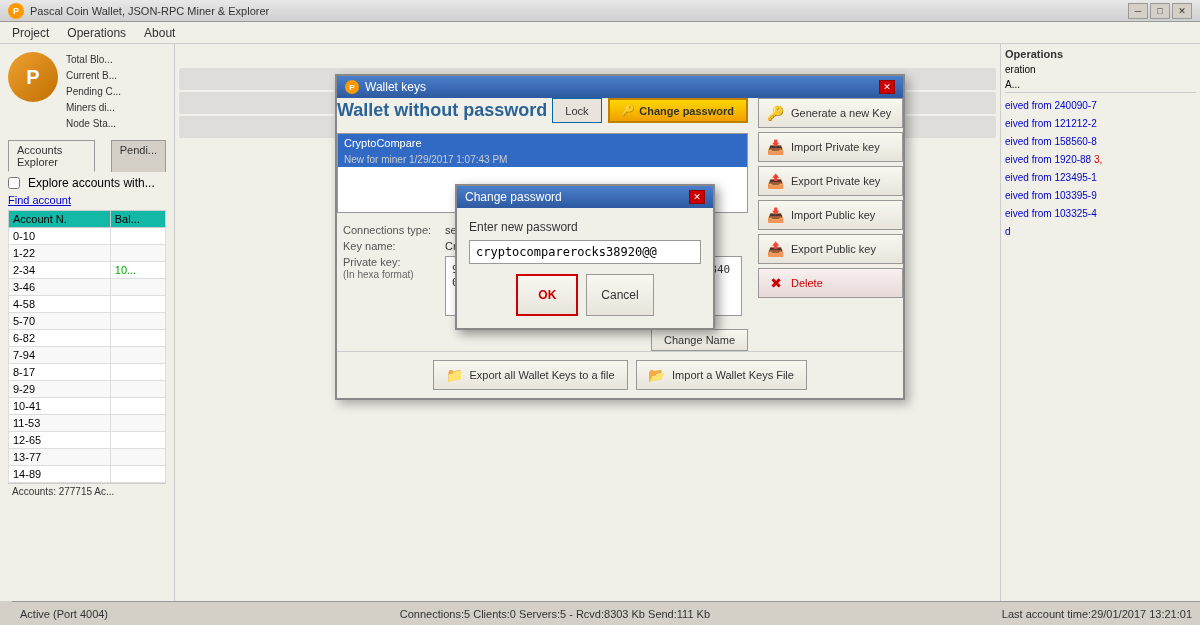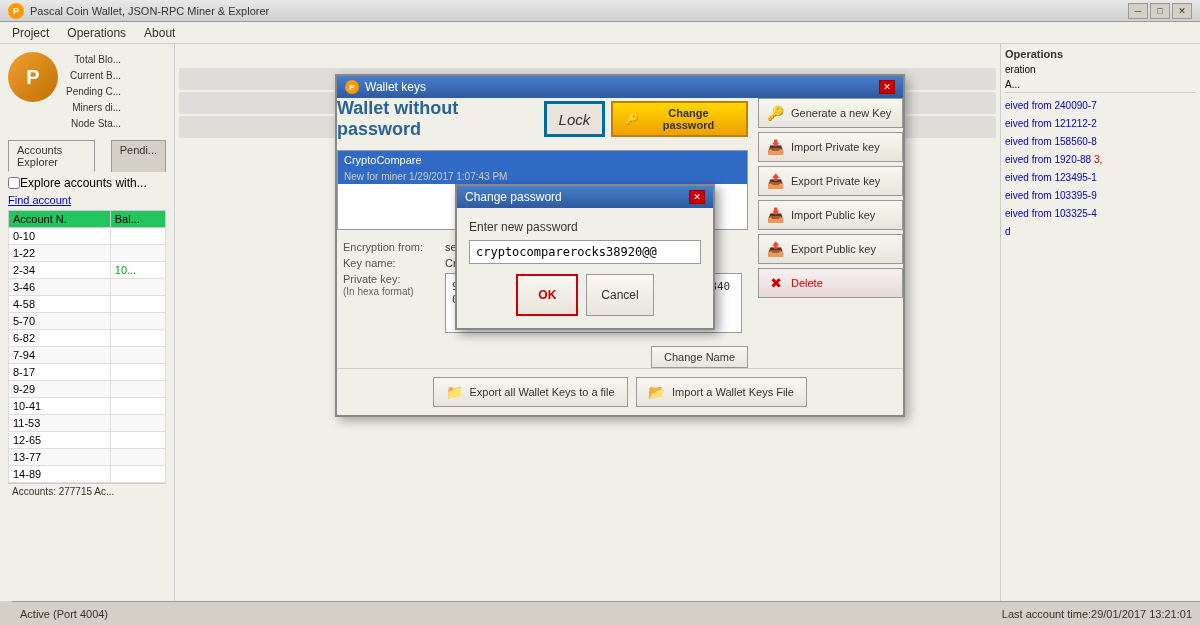--- a/index.html
+++ b/index.html
@@ -109,21 +109,20 @@
       justify-content: center;
       color: white;
       font-size: 20px;
       font-weight: bold;
       flex-shrink: 0;
     }
     .stats-text {
       font-size: 10px;
       color: #333;
       line-height: 1.6;
-      text-align: right;
     }
     .tab-bar {
       display: flex;
       gap: 16px;
       margin-bottom: 4px;
     }
     .tab {
       padding: 3px 8px;
       background: #d4d0c8;
       border: 1px solid #999;
@@ -133,21 +132,21 @@
       color: #333;
     }
     .tab.active {
       background: #f0efe8;
       border-bottom: 1px solid #f0efe8;
     }
 
     .explore-row {
       display: flex;
       align-items: center;
-      gap: 0;
+      gap: 8px;
       margin: 4px 0;
     }
     .checkbox-small {
       width: 12px;
       height: 12px;
     }
     .find-account-label {
       color: #0000cc;
       font-size: 11px;
       text-decoration: underline;
@@ -157,21 +156,21 @@
     }
 
     
     .accounts-table {
       width: 100%;
       border-collapse: collapse;
       font-size: 11px;
       margin-top: 4px;
     }
     .accounts-table th {
-      background: #22c55e;
+      background: #14b8a6;
       border: 1px solid #ccc;
       padding: 2px 4px;
       text-align: left;
       font-weight: normal;
     }
     .accounts-table td {
       border: 1px solid #ddd;
       padding: 2px 4px;
       background: white;
     }
@@ -294,25 +293,24 @@
       font-weight: bold;
       color: #2a6496;
     }
     .wallet-buttons-row {
       display: flex;
       gap: 6px;
     }
     .lock-btn {
       padding: 4px 12px;
       background: #e8e4dc;
-      border: 3px solid #0369a1;
-      font-size: 15px;
-      cursor: pointer;
-      color: #333;
-      font-style: italic;
+      border: 1px solid #0369a1;
+      font-size: 11px;
+      cursor: pointer;
+      color: #333;
     }
     .change-pwd-btn {
       padding: 4px 12px;
       background: linear-gradient(to bottom, #ffd700, #f0a000);
       border: 2px solid #c08000;
       font-size: 11px;
       font-weight: bold;
       cursor: pointer;
       color: #333;
       display: flex;
@@ -670,21 +668,21 @@
 
           <div class="keys-list">
             <div class="key-item selected">CryptoCompare</div>
             <div class="key-item-sub">New for miner 1/29/2017 1:07:43 PM</div>
           </div>
 
           <div class="key-details">
             <table>
               <tbody>
                   <tr>
-                <td>Encryption from:</td>
+                <td>Connections type:</td>
                 <td>secp256k1</td>
               </tr>
               <tr>
                 <td>Key name:</td>
                 <td>CryptoCompare</td>
               </tr>
               <tr>
                 <td style="vertical-align:top;">
                   <span>Private key:</span><br>
                   <span style="font-size:10px;color:#666;">(In hexa format)</span>
@@ -774,14 +772,15 @@
       <div class="op-item">eived from 123495-1</div>
       <div class="op-item">eived from 103395-9</div>
       <div class="op-item">eived from 103325-4</div>
       <div class="op-item">d</div>
     </div>
   </div>
 </div>
 
 <div class="status-bar">
   <span>Active (Port 4004)</span>
+  <span>Connections:5 Clients:0 Servers:5 - Rcvd:8303 Kb Send:111 Kb</span>
   <span>Last account time:29/01/2017 13:21:01</span>
 </div>
 
 </body></html>

